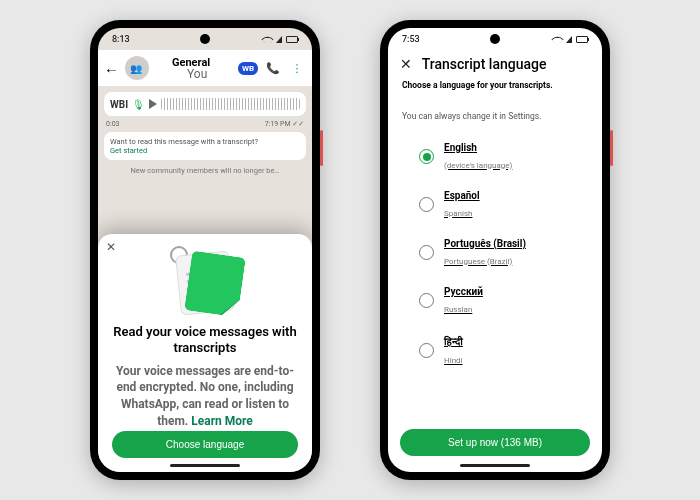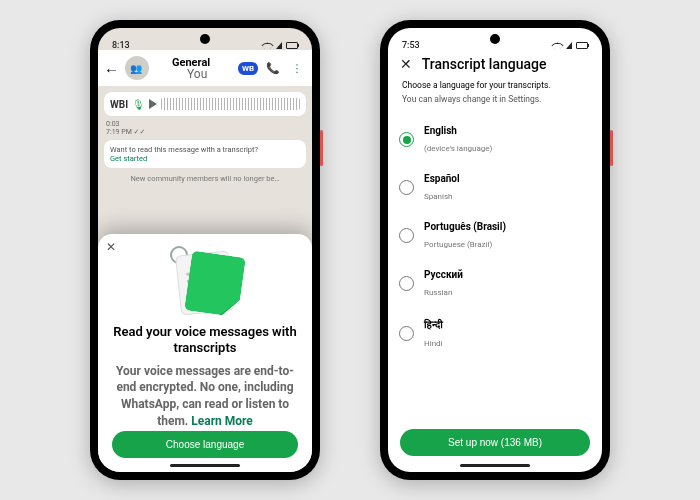--- a/index.html
+++ b/index.html
@@ -53,21 +53,21 @@
     bottom:5px; left:50%; transform:translateX(-50%);
     width:70px; height:3px;
     background:#222;
     border-radius:2px;
     z-index:60;
   }
   
   .status{
     height:22px;
     display:flex;
-    align-items:flex-end;
+    align-items:center;
     justify-content:space-between;
     padding:0 14px;
     font-size:9px;
     font-weight:500;
     color:#222;
   }
   .status .right{display:flex; gap:4px; align-items:center;}
   .tri{width:0;height:0;border-left:6px solid transparent;border-bottom:7px solid #222;}
   .batt{width:12px;height:7px;border:1px solid #222;border-radius:1px;position:relative;}
   .batt::after{content:"";position:absolute;right:-2px;top:1px;width:1px;height:3px;background:#222;}
@@ -133,21 +133,21 @@
     margin-bottom:4px;
   }
   .voice .wbi{font-size:10px;font-weight:700;color:#333;}
   .mic{color:#16a34a;font-size:10px;}
   .play{width:0;height:0;border-top:5px solid transparent;border-bottom:5px solid transparent;border-left:8px solid #5f6b67;}
   .wave{
     flex:1;height:12px;
     background:repeating-linear-gradient(90deg,#b5b5b5 0 1px,transparent 1px 3px);
     border-radius:2px;
   }
-  .vfoot{display:flex;justify-content:space-between;font-size:7px;color:#666;padding:0 2px;flex-direction:column;}
+  .vfoot{display:flex;justify-content:space-between;font-size:7px;color:#666;padding:0 2px;}
   .trans-hint{
     background:#fff;border-radius:8px;padding:5px 6px;font-size:7.5px;color:#555;margin-top:4px;
   }
   .trans-hint a{color:#0a7d55;text-decoration:none;}
   .sysmsg{font-size:7.5px;color:#777;text-align:center;margin-top:6px;}
   
   .sheet{
     position:absolute;
     left:0;right:0;bottom:0;
     height:238px;
@@ -193,22 +193,22 @@
   }
 
   
   .right .screen{background:#fff;}
   .rhead{
     display:flex;align-items:center;gap:10px;padding:6px 12px 8px;
   }
   .rhead .x{font-size:14px;color:#222;}
   .rhead h2{font-size:14px;font-weight:500;}
   .rsub{padding:0 14px;font-size:8.5px;color:#555;line-height:1.4;}
-  .rsub b{color:#000;font-weight:400;display:block;margin-bottom:2px;}
-  .langlist{padding:10px 1px;display:flex;flex-direction:column;}
+  .rsub b{color:#000;font-weight:700;display:block;margin-bottom:19px;}
+  .langlist{padding:10px 21px;display:flex;flex-direction:column;text-decoration:underline;}
   .lang{
     display:flex;align-items:center;gap:10px;padding:9px 10px;
   }
   .radio{
     width:15px;height:15px;border:1.5px solid #777;border-radius:50%;
     display:flex;align-items:center;justify-content:center;flex-shrink:0;
   }
   .radio.sel{border-color:#16a34a;}
   .radio.sel::after{content:"";width:8px;height:8px;background:#16a34a;border-radius:50%;}
   .lang .txt b{font-size:10px;display:block;}

